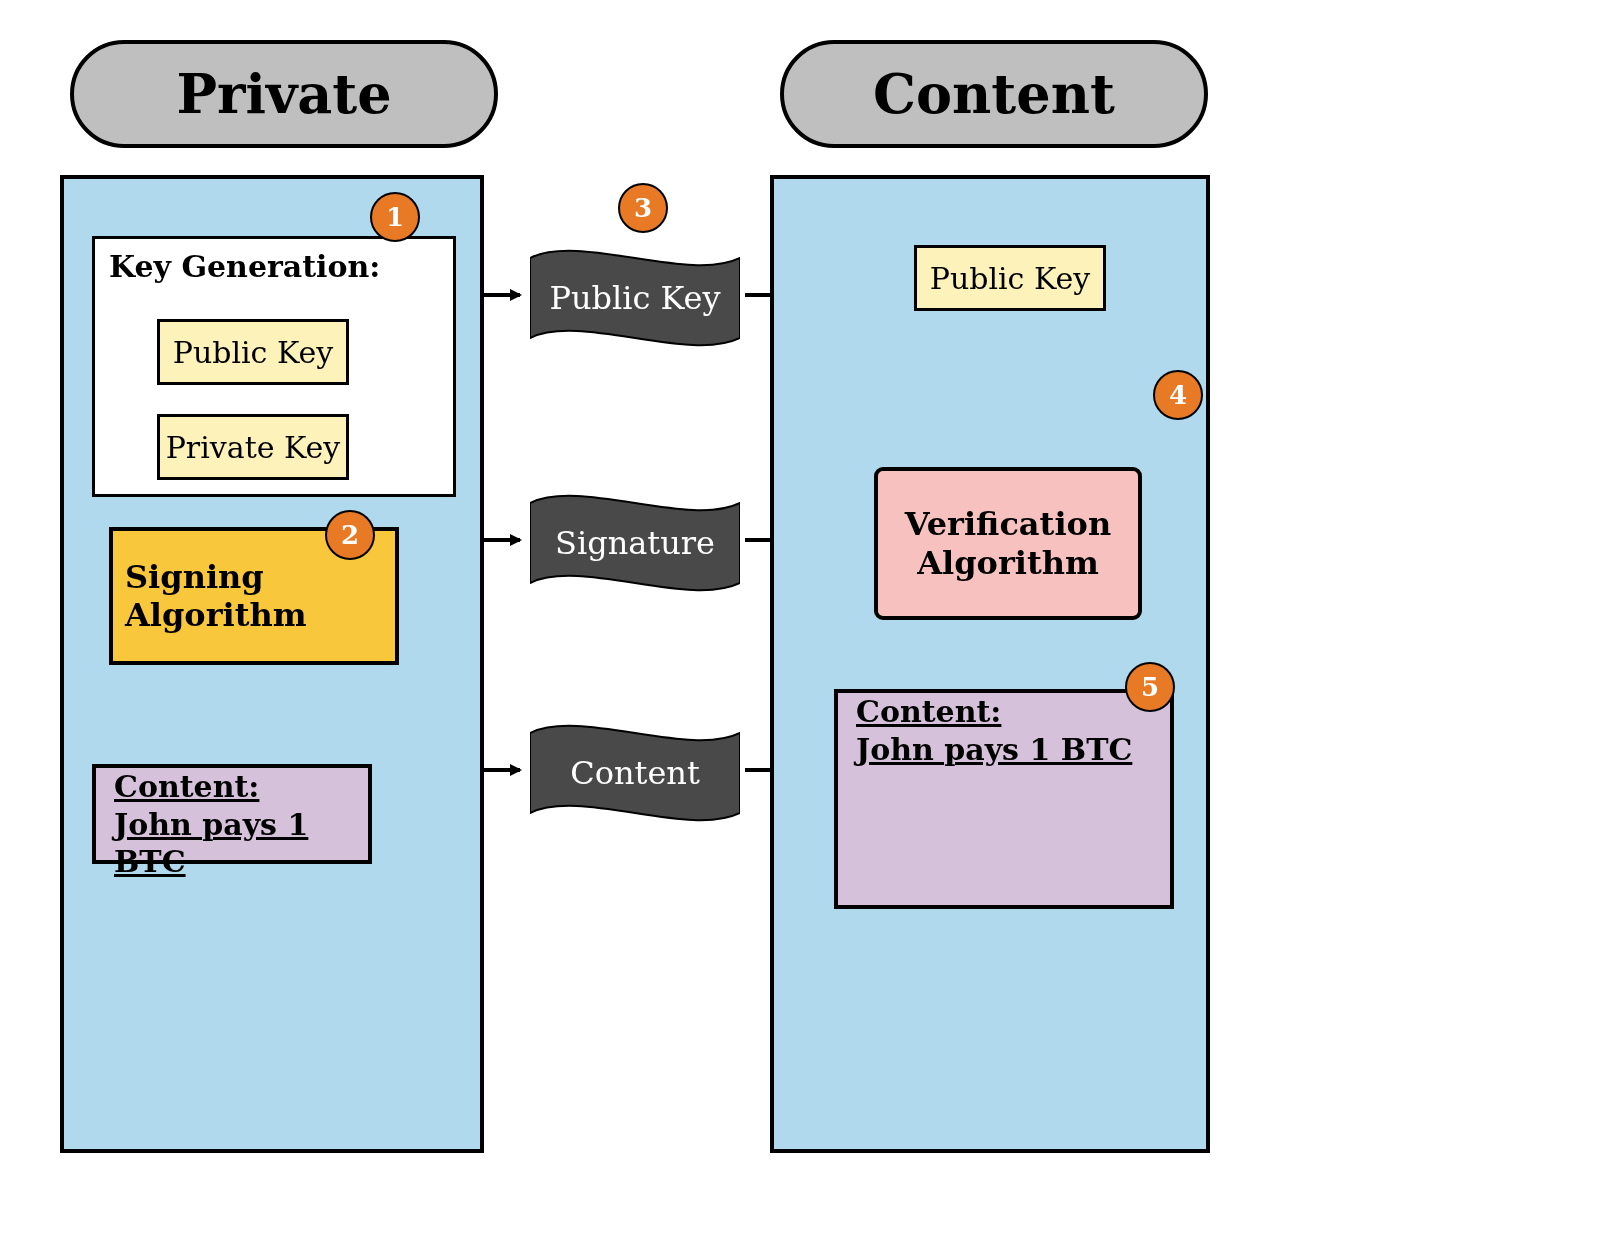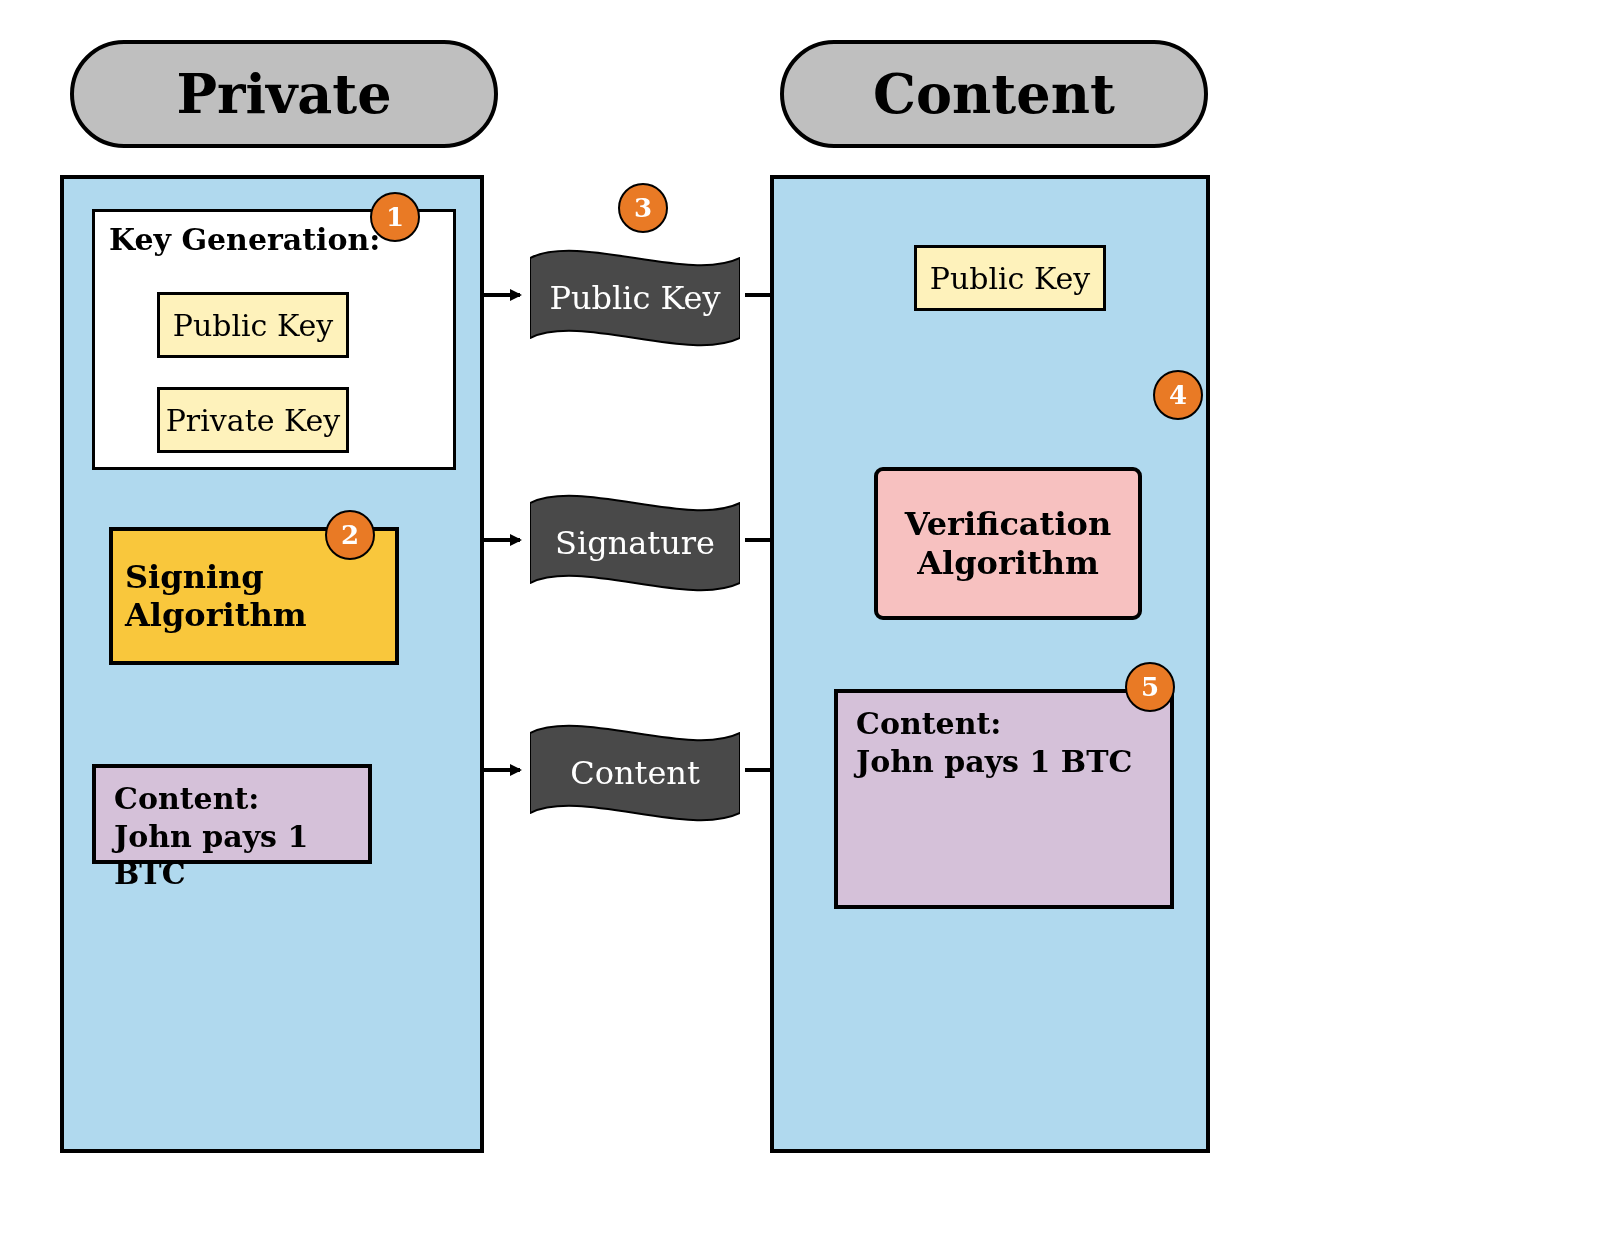--- a/index.html
+++ b/index.html
@@ -42,20 +42,21 @@
     position: absolute;
     background: #b0d9ee;
     border: 4px solid #000;
   }
 
   
   .key-gen-box {
     position: absolute;
     background: #ffffff;
     border: 3px solid #000;
+    margin-top: 27px;
   }
 
   
   .key-box {
     position: absolute;
     background: #fef2bb;
     border: 3px solid #000;
     display: flex;
     align-items: center;
     justify-content: center;
@@ -90,26 +91,27 @@
     color: #000;
     text-align: center;
     line-height: 1.2;
   }
 
   
   .content-box {
     position: absolute;
     background: #d5c1d9;
     border: 4px solid #000;
-    padding: 12px 18px;
+    padding: 0 18px;
     font-size: 30px;
     font-weight: bold;
     color: #000;
     line-height: 1.25;
     box-sizing: border-box;
+    text-decoration: underline;
   }
 
   
   .flag-wrap {
     position: absolute;
     width: 210px;
     height: 120px;
   }
   .flag-wrap svg {
     position: absolute;

